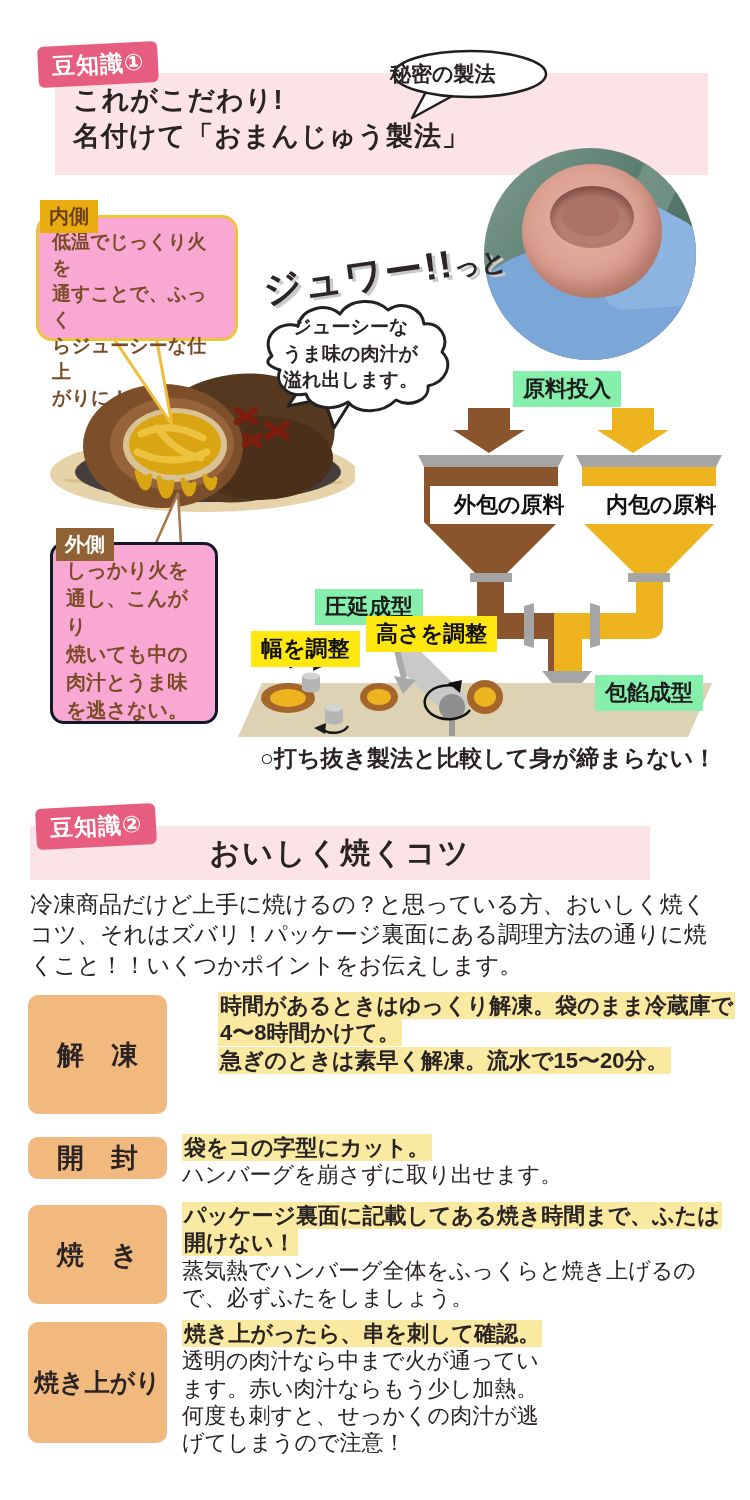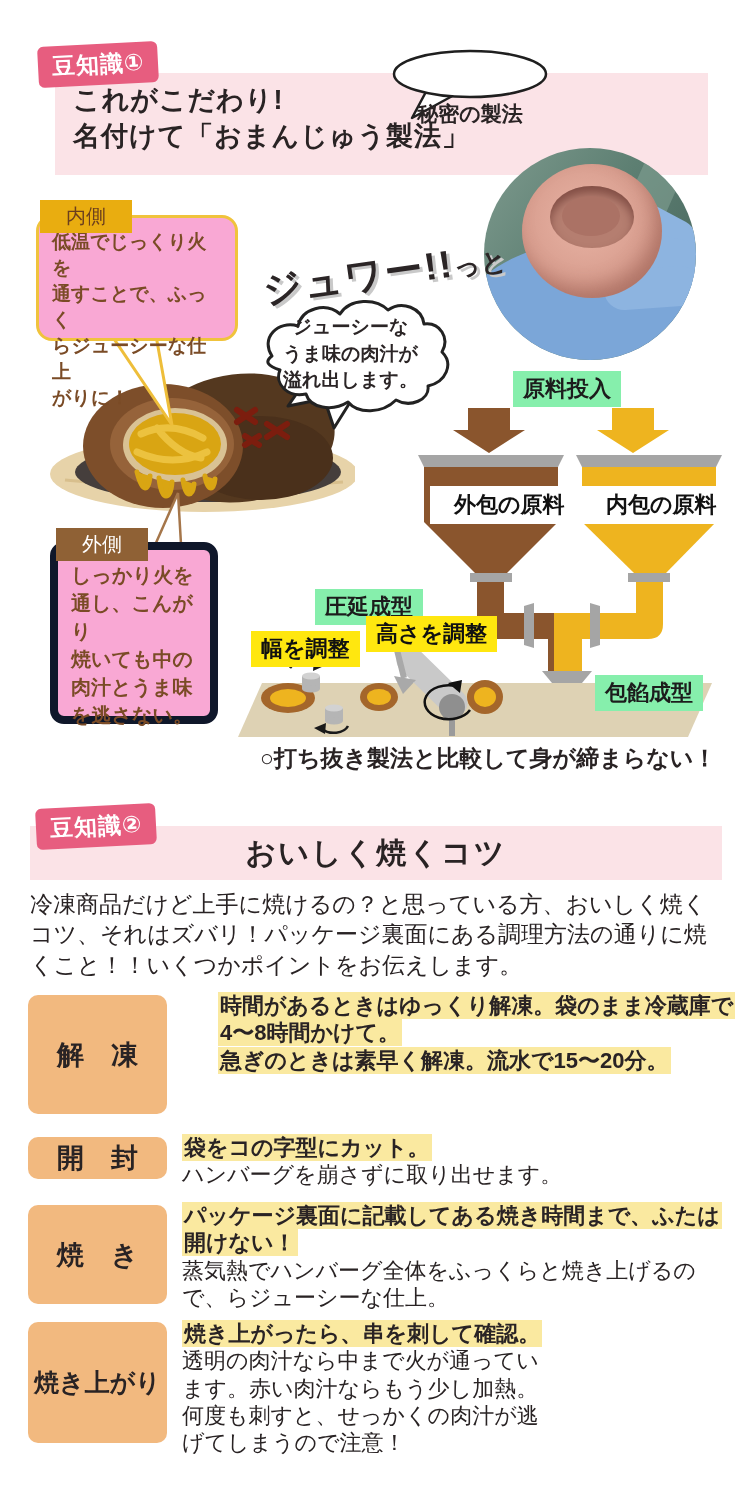--- a/index.html
+++ b/index.html
@@ -11,25 +11,25 @@
   
   .badge{background:#e75d7f;color:#fff;font-size:23px;font-weight:800;
          padding:5px 14px;border-radius:6px;transform:rotate(-3deg);z-index:6;letter-spacing:1px;}
 
   
   .banner{background:#fbe3e7;z-index:1;}
   .banner1-title{font-size:27px;font-weight:800;line-height:1.35;white-space:pre-line;letter-spacing:1px;}
   .banner2-title{font-size:30px;font-weight:800;text-align:center;line-height:54px;letter-spacing:2px;}
 
   
-  .minibox{font-weight:400;font-size:20px;padding:3px 26px;z-index:5;}
+  .minibox{font-weight:700;font-size:20px;padding:3px 9px;z-index:5;}
   .bubble{background:#f9a8d4;border-radius:16px;z-index:4;font-weight:700;
           color:#7a4b26;white-space:pre-line;}
   .bubble.inside{border:3px solid #f0c33c;font-size:19px;line-height:1.37;padding:11px 10px 0 13px;}
-  .bubble.outside{border:8px solid #0f172a;font-size:20px;line-height:1.4;padding:11px 8px 0 13px;}
+  .bubble.outside{border:3px solid #0f172a;font-size:20px;line-height:1.4;padding:11px 8px 0 13px;}
 
   .juwa{transform:rotate(-8deg);z-index:7;font-weight:800;color:#2b2526;
         text-shadow:3px 3px 0 #c9c9c9;white-space:nowrap;}
   .juwa .big{font-size:38px;letter-spacing:2px;}
   .juwa .small{font-size:26px;}
   .cloud-text{z-index:7;font-size:19px;font-weight:800;text-align:center;line-height:1.4;
               color:#2b2526;white-space:pre-line;}
 
   
   .mlabel{font-size:22px;font-weight:700;padding:3px 10px;z-index:3;white-space:nowrap;}
@@ -91,21 +91,21 @@
       <div class="crater">
         <div class="crater-inner"></div>
       </div>
     </div>
   </div>
 
   <svg class="abs" style="left:390px;top:48px;z-index:5;" width="160" height="78" viewBox="0 0 160 78">
     <path d="M38,40 L22,70 L66,46 Z" fill="#fff" stroke="#1f1f1f" stroke-width="2.5" stroke-linejoin="round"></path>
     <ellipse cx="80" cy="26" rx="76" ry="23" fill="#fff" stroke="#1f1f1f" stroke-width="2.5"></ellipse>
   </svg>
-  <div class="abs" style="left:390px;top:60px;width:160px;text-align:center;font-size:21px;font-weight:800;z-index:6;margin-top:40px;">秘密の製法</div>
+  <div class="abs" style="left:390px;top:60px;width:160px;font-size:21px;font-weight:800;z-index:6;">秘密の製法</div>
 
   <div class="abs bubble inside" style="left:36px;top:215px;width:202px;height:126px;">低温でじっくり火を
 通すことで、ふっく
 らジューシーな仕上
 がりに！</div>
   <div class="abs minibox" style="left:40px;top:200px;background:#e9ad10;color:#6b3f1e;">内側</div>
 
   <svg class="abs" style="left:25px;top:330px;z-index:2;" width="330" height="235" viewBox="0 0 330 235">
 
     <ellipse cx="179" cy="144" rx="154" ry="38" fill="#e7d3a9"></ellipse>
@@ -218,21 +218,21 @@
   <div class="abs mlabel gray" style="left:513px;top:371px;">原料投入</div>
   <div class="abs mlabel white" style="left:430px;top:486px;">外包の原料</div>
   <div class="abs mlabel white" style="left:582px;top:486px;">内包の原料</div>
   <div class="abs mlabel gray" style="left:315px;top:589px;">圧延成型</div>
   <div class="abs mlabel yellow" style="left:251px;top:631px;text-align:center;">幅を調整</div>
   <div class="abs mlabel yellow" style="left:366px;top:616px;">高さを調整</div>
   <div class="abs mlabel gray" style="left:595px;top:675px;">包餡成型</div>
 
   <div class="abs note" style="left:260px;top:743px;">○打ち抜き製法と比較して身が締まらない！</div>
 
-  <div class="abs banner" style="left:30px;top:826px;width:692px;height:54px;">
+  <div class="abs banner" style="left:30px;top:826px;width:620px;height:54px;">
     <div class="banner2-title">おいしく焼くコツ</div>
   </div>
   <div class="abs badge" style="left:36px;top:806px;">豆知識②</div>
 
   <div class="abs intro" style="left:30px;top:889px;width:694px;">冷凍商品だけど上手に焼けるの？と思っている方、おいしく焼くコツ、それはズバリ！パッケージ裏面にある調理方法の通りに焼くこと！！いくつかポイントをお伝えします。</div>
 
   <div class="abs rowlabel" style="left:28px;top:995px;height:119px;">解　凍</div>
   <div class="abs rowtext" style="left:182px;top:992px;width:545px;margin-left:36px;">
     <div class="em"><span class="hl">時間があるときはゆっくり解凍。袋のまま冷蔵庫で4〜8時間かけて。</span></div>
     <div class="em"><span class="hl">急ぎのときは素早く解凍。流水で15〜20分。</span></div>
@@ -240,21 +240,21 @@
 
   <div class="abs rowlabel" style="left:28px;top:1137px;height:42px;">開　封</div>
   <div class="abs rowtext" style="left:182px;top:1134px;width:545px;">
     <div class="em"><span class="hl">袋をコの字型にカット。</span></div>
     <div>ハンバーグを崩さずに取り出せます。</div>
   </div>
 
   <div class="abs rowlabel" style="left:28px;top:1205px;height:99px;">焼　き</div>
   <div class="abs rowtext" style="left:182px;top:1202px;width:545px;">
     <div class="em"><span class="hl">パッケージ裏面に記載してある焼き時間まで、ふたは開けない！</span></div>
-    <div>蒸気熱でハンバーグ全体をふっくらと焼き上げるので、らジューシーな仕上。</div>
+    <div>蒸気熱でハンバーグ全体をふっくらと焼き上げるので、必ずふたをしましょう。</div>
   </div>
 
   <div class="abs rowlabel small" style="left:28px;top:1322px;height:121px;">焼き上がり</div>
   <div class="abs rowtext" style="left:182px;top:1320px;width:362px;">
     <div class="em"><span class="hl">焼き上がったら、串を刺して確認。</span></div>
     <div>透明の肉汁なら中まで火が通っています。赤い肉汁ならもう少し加熱。何度も刺すと、せっかくの肉汁が逃げてしまうので注意！</div>
   </div>
 
 </div>
 

